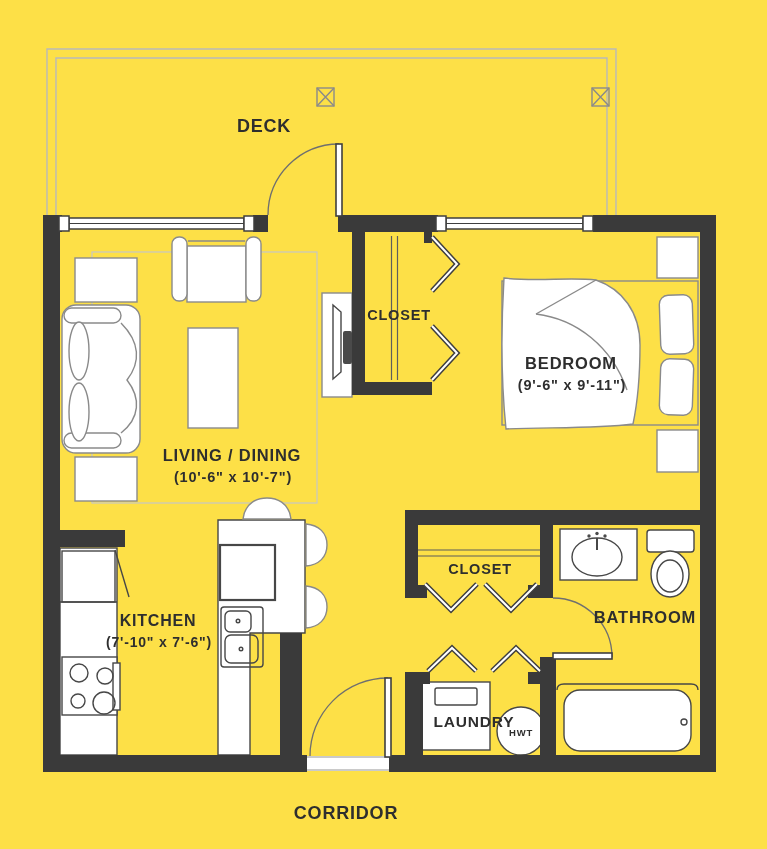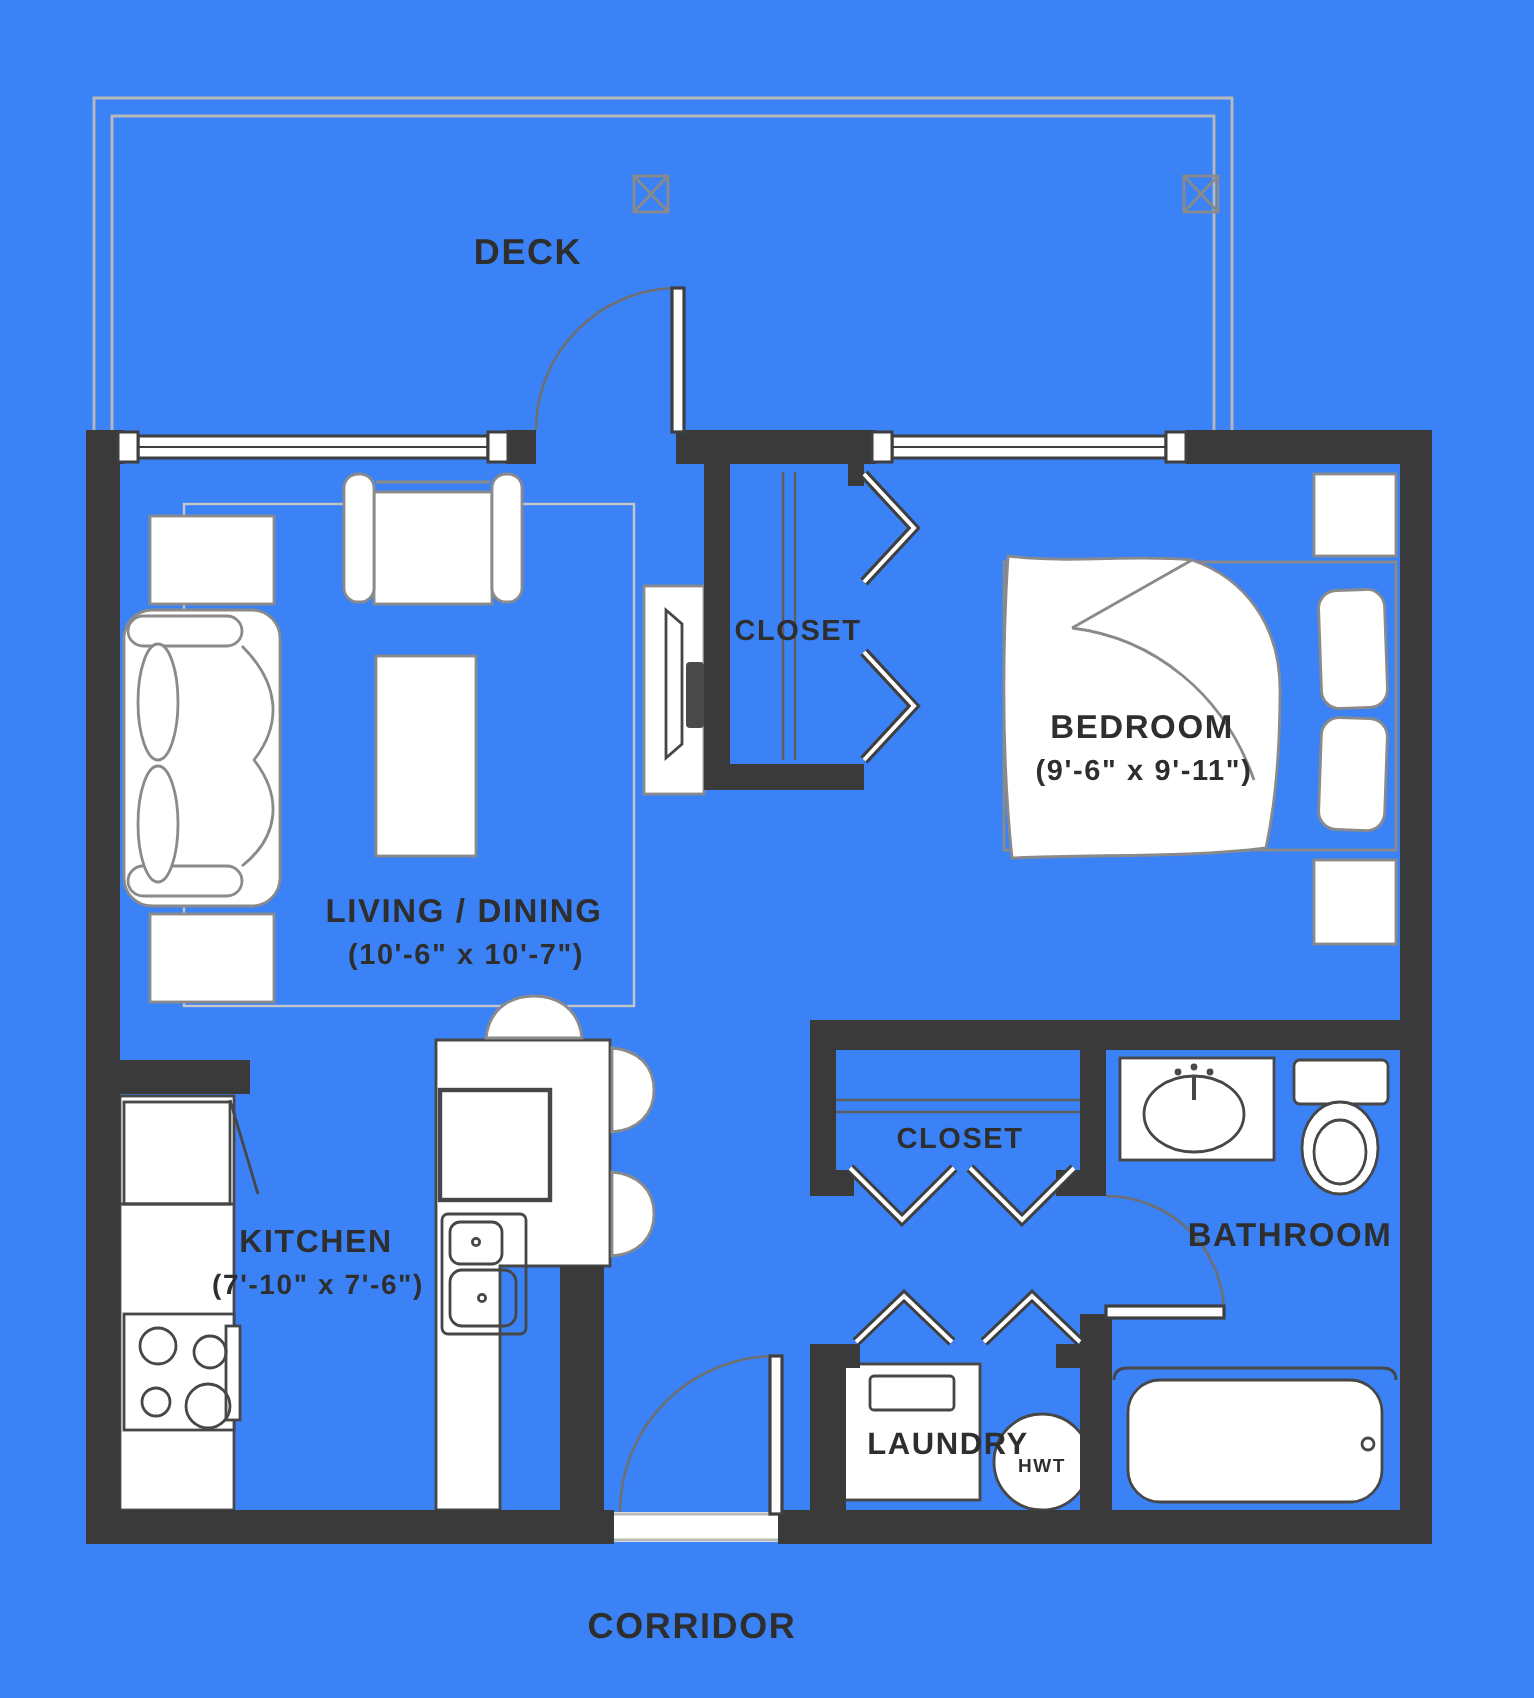--- a/index.html
+++ b/index.html
@@ -1,16 +1,16 @@
 <!DOCTYPE html>
 <html><head>
 <meta charset="utf-8">
 <style>
   html,body{margin:0;padding:0;background:#ffffff;}
-  .stage{width:767px;height:849px;position:relative;background:#3b82f6;}
+  .stage{width:767px;height:849px;position:relative;background:#fde047;}
   svg{display:block;}
   .wall{fill:#3a3a3a;stroke:none;}
   .fx{stroke:#474747;fill:#ffffff;stroke-width:1.4;}
   .fxn{stroke:#474747;fill:none;stroke-width:1.4;}
   .fur{stroke:#8a8a8a;fill:#ffffff;stroke-width:1.4;}
   .furn{stroke:#8a8a8a;fill:none;stroke-width:1.4;}
   .thin{stroke:#b9b9b9;fill:none;stroke-width:1.4;}
   .rug{stroke:#c6c6c6;fill:none;stroke-width:1.2;}
   .arc{stroke:#6f6f6f;fill:none;stroke-width:1.3;}
   .leaf{fill:#ffffff;stroke:#3f3f3f;stroke-width:1.6;}

